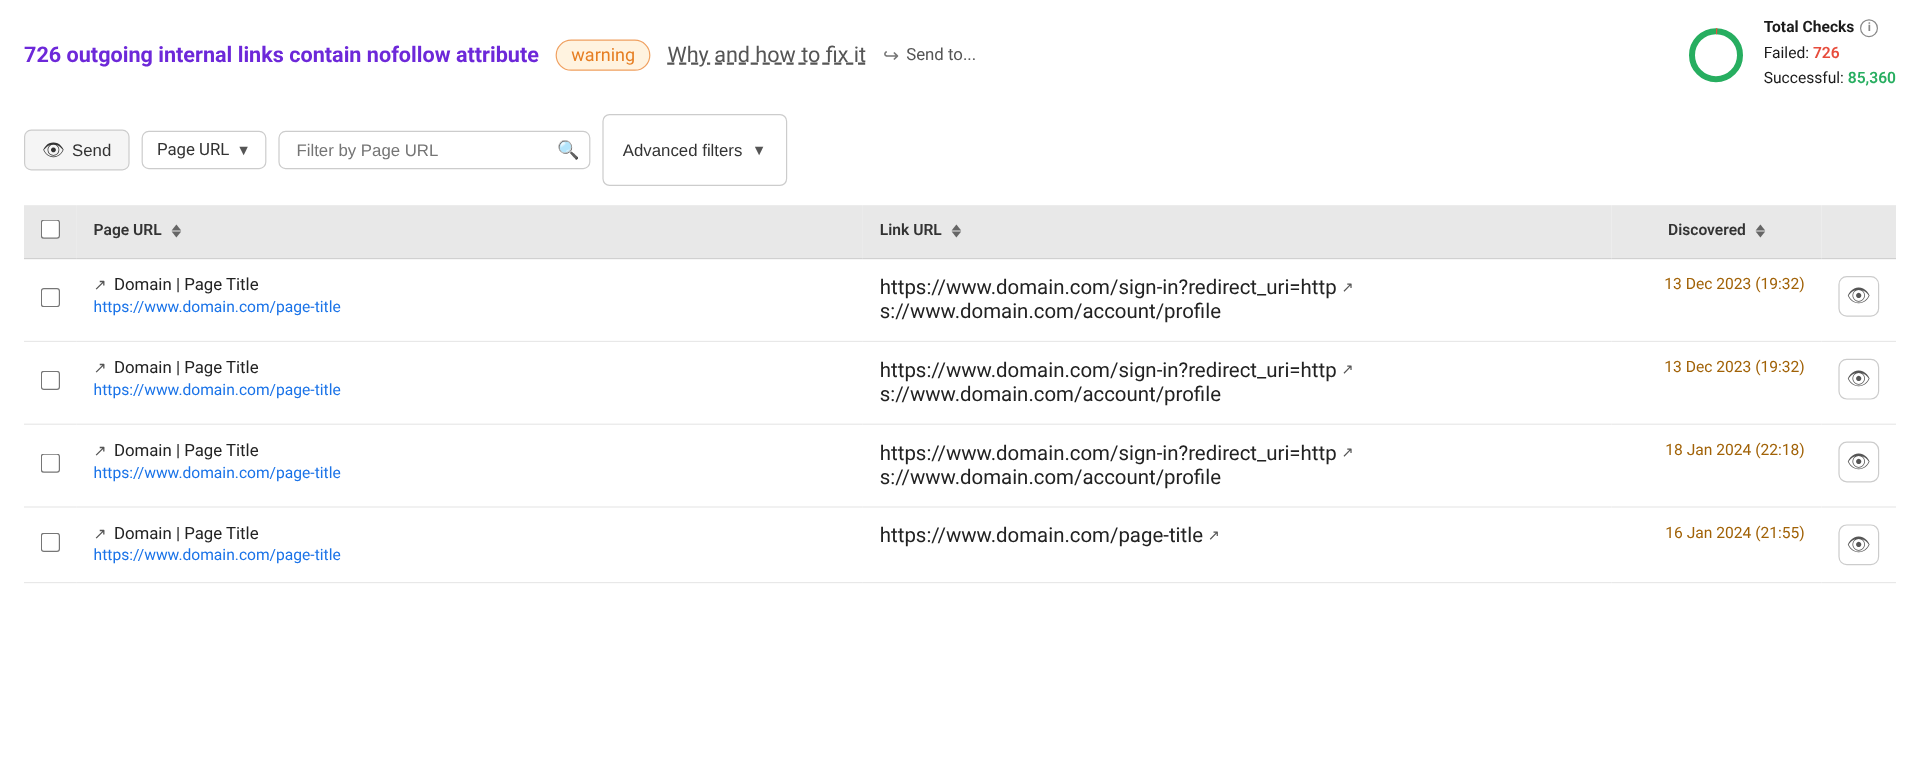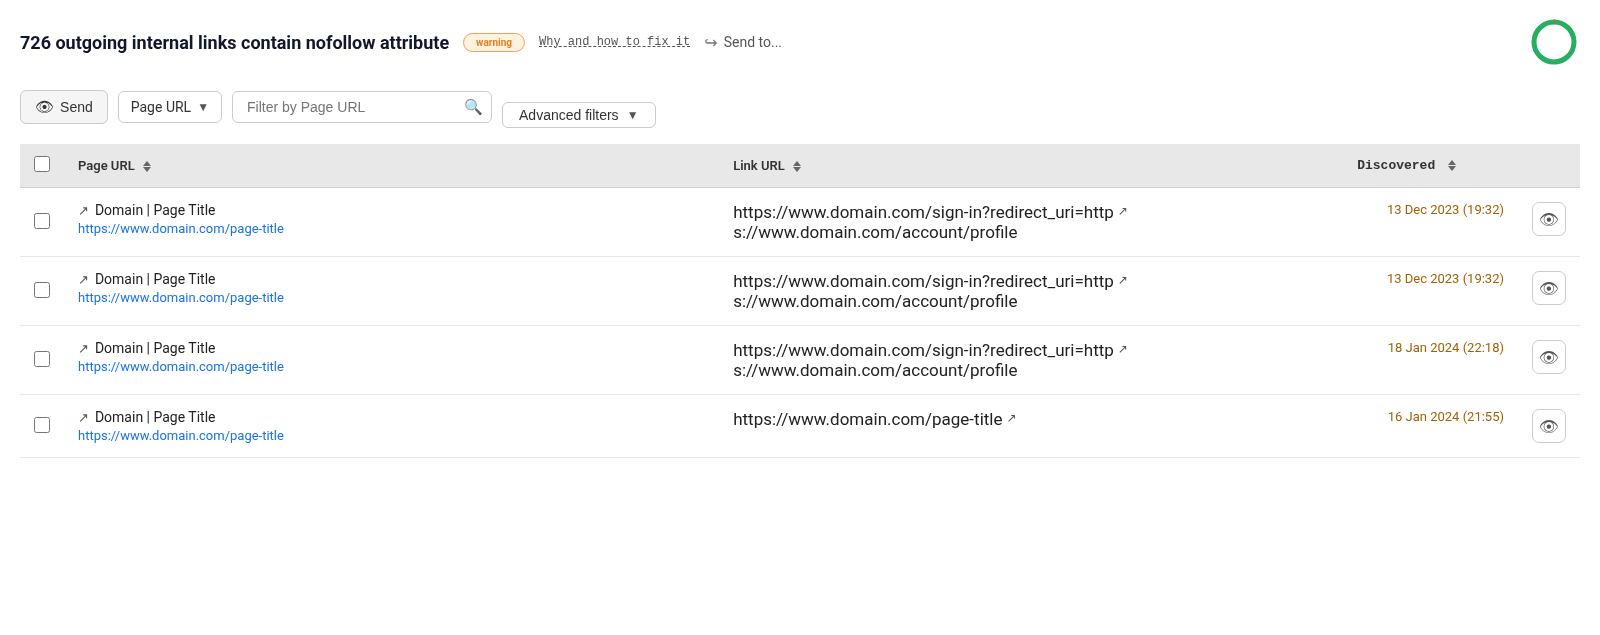--- a/index.html
+++ b/index.html
@@ -17,39 +17,38 @@
     .header-row {
       display: flex;
       align-items: center;
       gap: 14px;
       margin-bottom: 18px;
       flex-wrap: wrap;
     }
     .page-title {
       font-size: 18px;
       font-weight: 700;
-      color: #0f172a;
+      color: #6d28d9;
       text-align: right;
     }
     .warning-badge {
       background: #fff3e0;
       color: #e67e22;
       border: 1.5px solid #f0a060;
       border-radius: 20px;
       padding: 3px 12px;
-      font-size: 10px;
-      font-weight: 700;
+      font-size: 15px;
+      font-weight: 400;
     }
     .why-fix-link {
       color: #555;
       text-decoration: underline;
       text-decoration-style: dashed;
-      font-size: 12px;
-      cursor: pointer;
-      font-family: Liberation Mono, monospace;
+      font-size: 18px;
+      cursor: pointer;
     }
     .send-to-btn {
       display: flex;
       align-items: center;
       gap: 6px;
       color: #555;
       font-size: 14px;
       cursor: pointer;
     }
     .send-to-arrow {
@@ -157,25 +156,24 @@
       background: transparent;
     }
     .search-icon { font-size: 15px; color: #555; cursor: pointer; }
     .advanced-filters-btn {
       display: flex;
       align-items: center;
       gap: 8px;
       border: 1.5px solid #ccc;
       background: #fff;
       border-radius: 6px;
-      padding: 4px 16px;
+      padding: 21px 16px;
       cursor: pointer;
       font-size: 14px;
       color: #333;
-      margin-top: 16px;
     }
 
     
     .data-table {
       width: 100%;
       border-collapse: collapse;
     }
     .data-table thead tr {
       background: #e8e8e8;
     }
@@ -186,21 +184,21 @@
       font-size: 13px;
       color: #333;
       border-bottom: 1px solid #d0d0d0;
     }
     .data-table th.col-check {
       width: 44px;
       padding-left: 14px;
     }
     .data-table th.col-page { width: 42%; }
     .data-table th.col-link { width: 40%; }
-    .data-table th.col-discovered { width: 180px; text-align: left; font-family: Liberation Mono, monospace; }
+    .data-table th.col-discovered { width: 180px; text-align: center; }
     .data-table th.col-action { width: 50px; }
 
     .sort-icon {
       display: inline-flex;
       flex-direction: column;
       margin-left: 5px;
       gap: 1px;
       vertical-align: middle;
     }
     .sort-icon span {
@@ -313,20 +311,36 @@
   </div>
 
   <div class="total-checks-box">
     <div class="donut-chart">
       <svg viewBox="0 0 52 52">
 
         <circle cx="26" cy="26" r="20" fill="none" stroke="#27ae60" stroke-width="5"></circle>
 
         <circle cx="26" cy="26" r="20" fill="none" stroke="#e74c3c" stroke-width="5" stroke-dasharray="1.06 124.6" stroke-dashoffset="0"></circle>
       </svg>
+    </div>
+    <div>
+      <div class="total-checks-label-row">
+        <span>Total Checks</span>
+        <span class="info-icon">i</span>
+      </div>
+      <div class="check-stats">
+        <div>
+          <span>Failed:</span>
+          <span class="failed-val">726</span>
+        </div>
+        <div>
+          <span>Successful:</span>
+          <span class="success-val">85,360</span>
+        </div>
+      </div>
     </div>
   </div>
 </div>
 
 <div class="toolbar-row">
   <button class="hide-btn">
     <span class="eye-icon">👁</span>
     <span>Send</span>
   </button>
 

